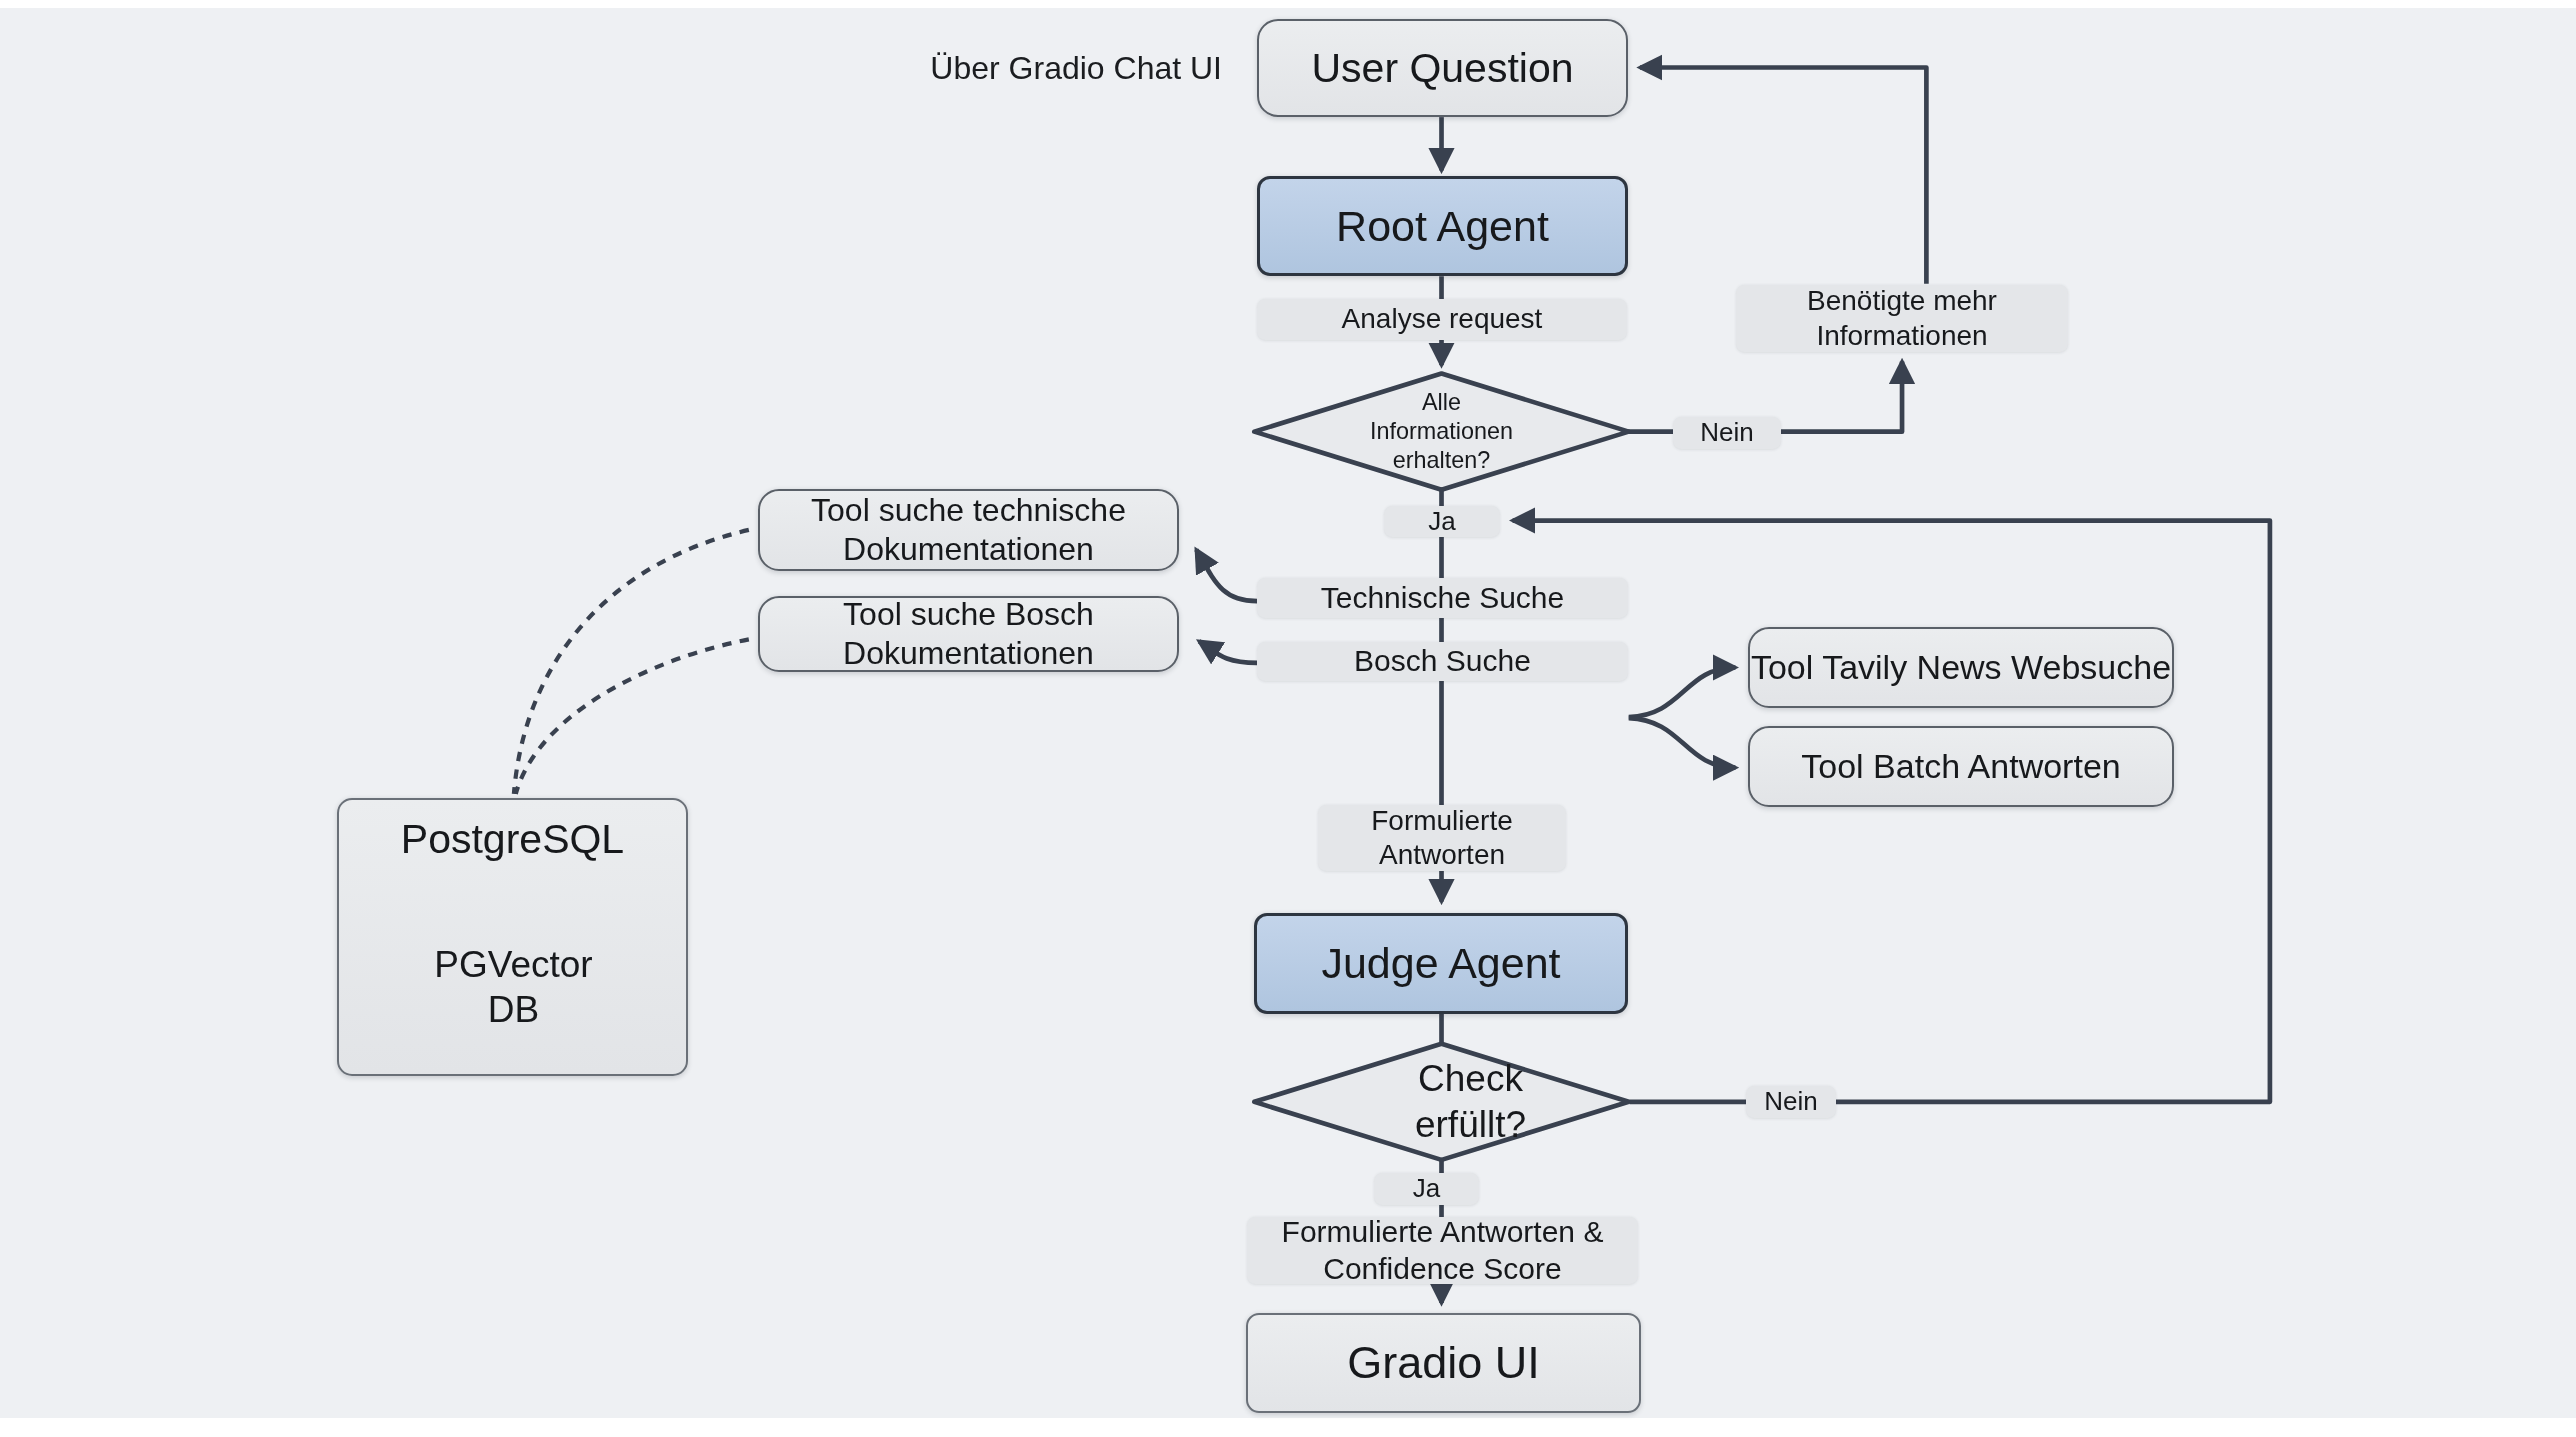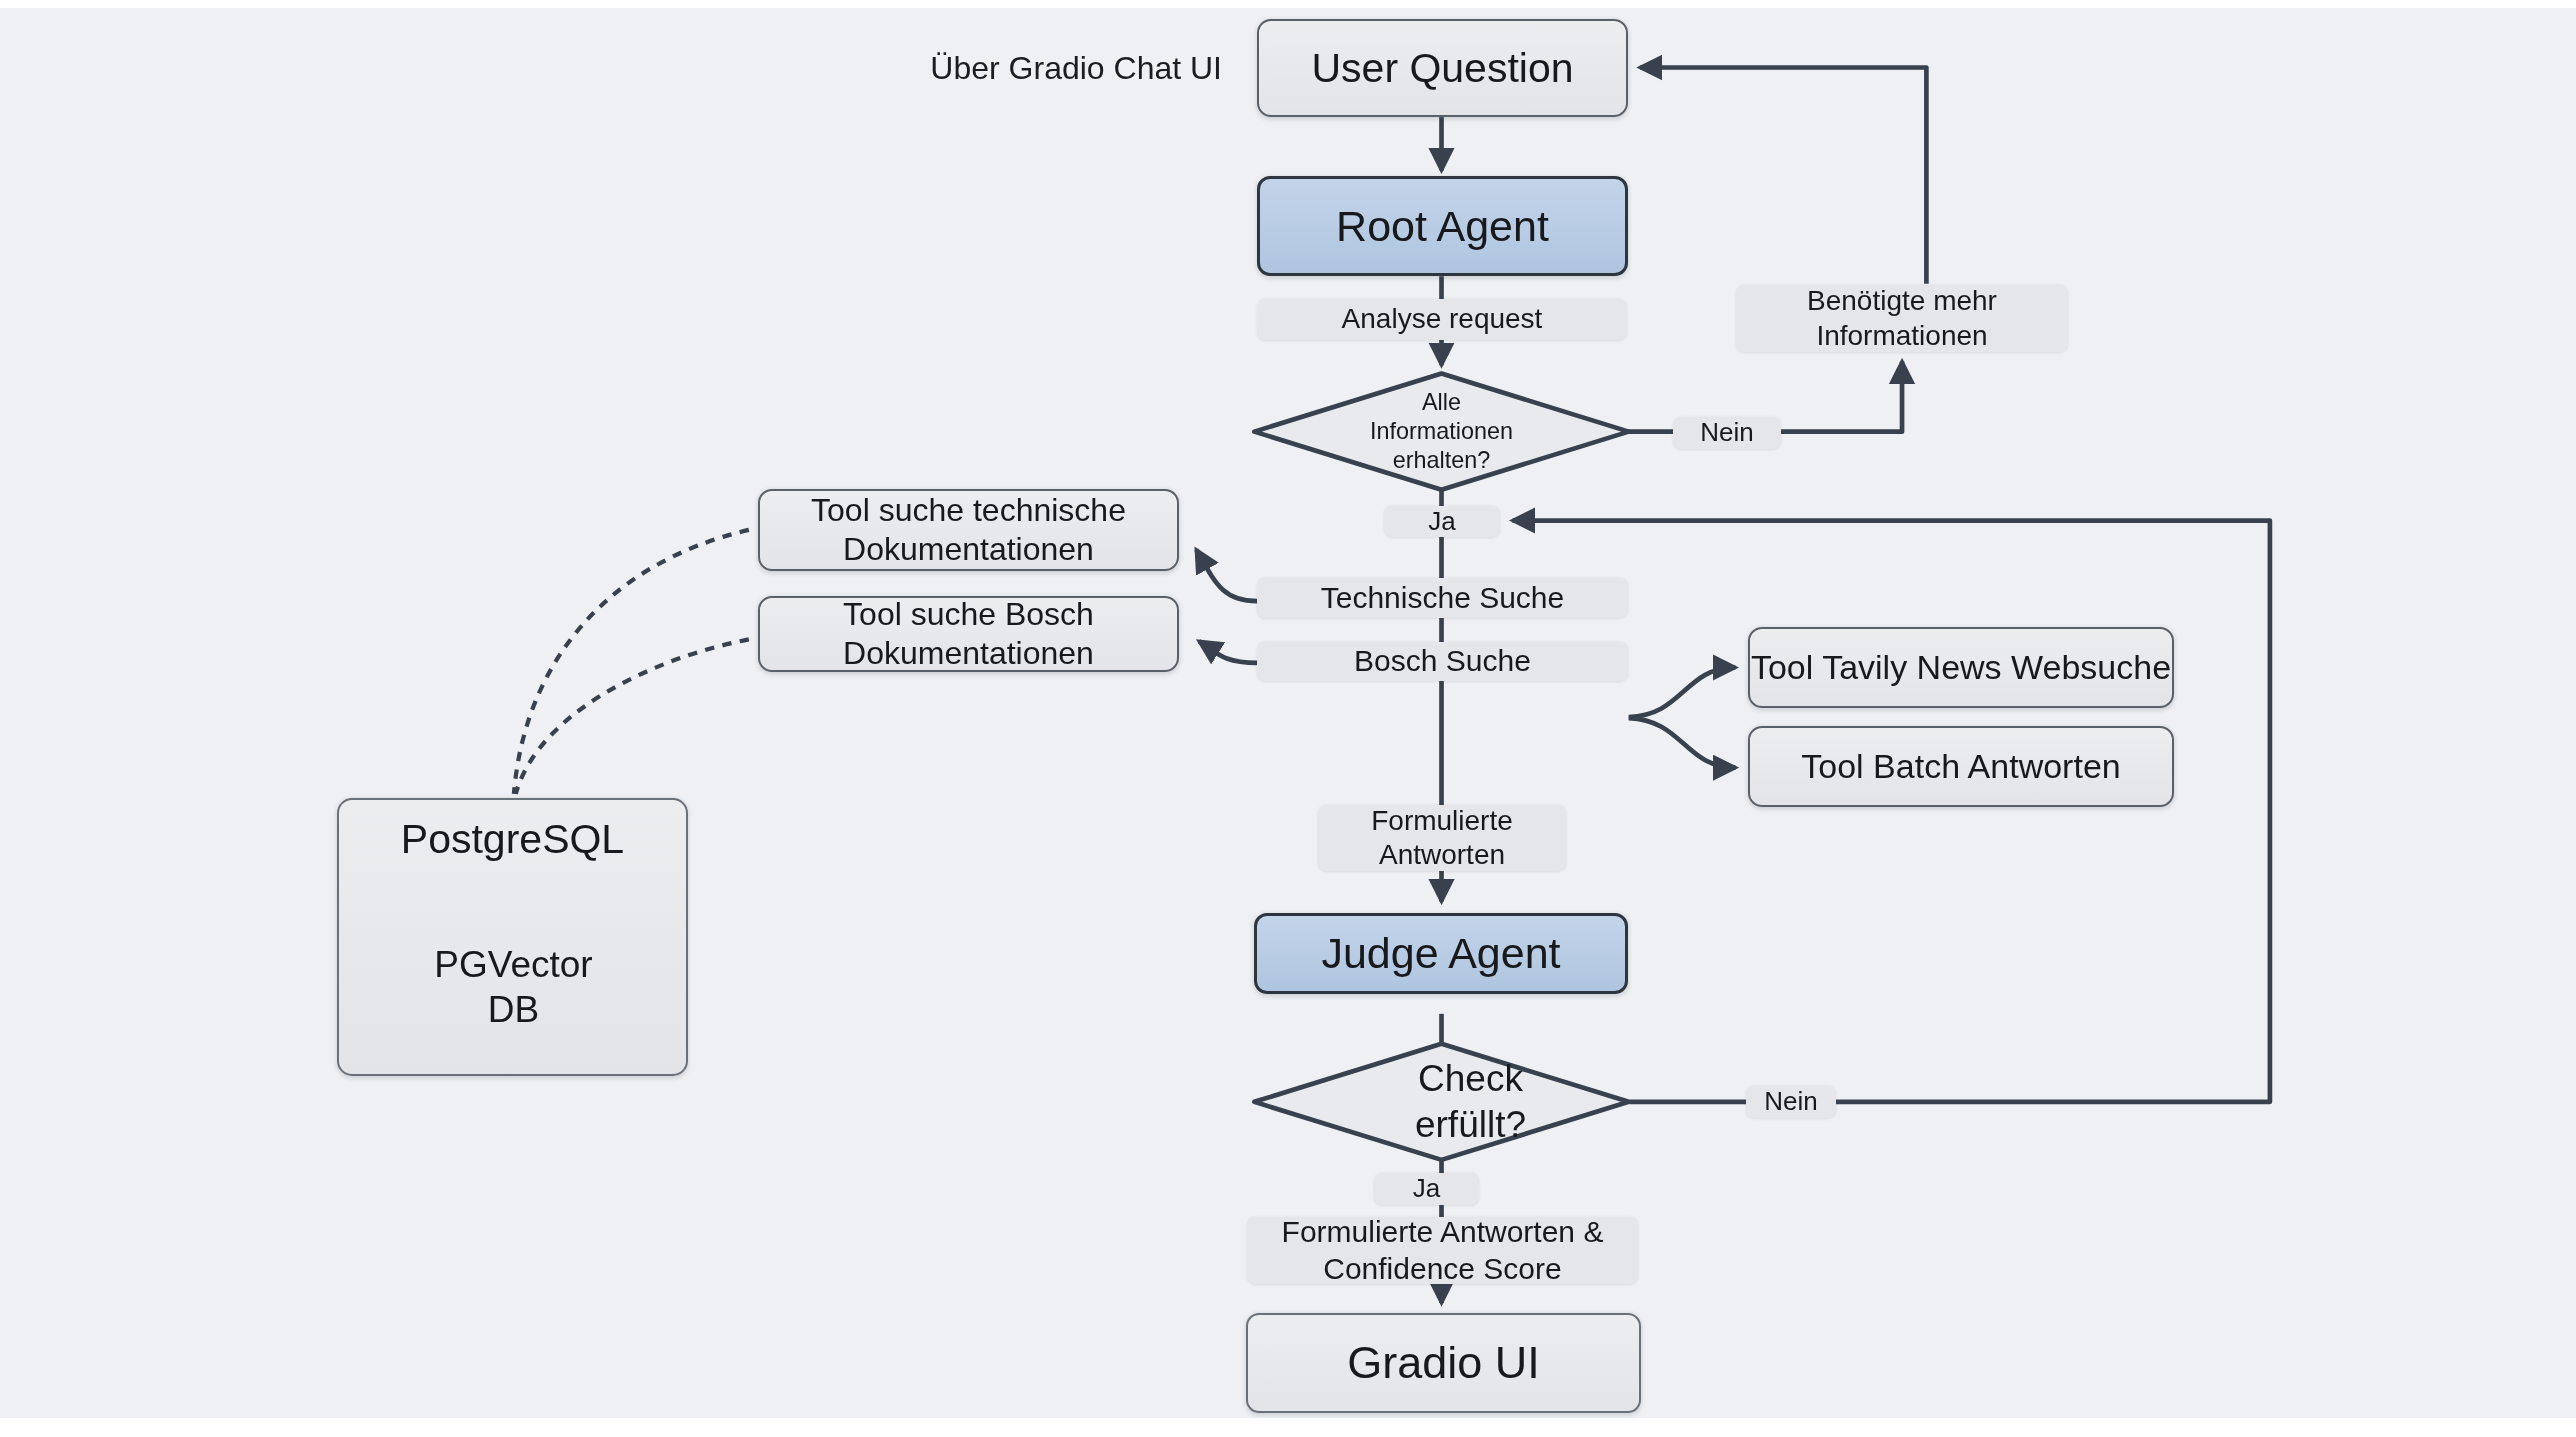--- a/index.html
+++ b/index.html
@@ -3,21 +3,21 @@
 <meta charset="utf-8">
 <style>
   html,body{margin:0;padding:0;background:#ffffff;}
   #canvas{position:relative;width:2576px;height:1438px;background:#ffffff;overflow:hidden;
           font-family:"Liberation Sans","DejaVu Sans",sans-serif;color:#17191c;}
   #stage{position:absolute;top:8.4px;left:0;width:2576px;height:1410px;background:#eef0f3;}
   #wires{position:absolute;top:0;left:0;width:2576px;height:1438px;}
   .node{position:absolute;display:flex;align-items:center;justify-content:center;
         text-align:center;box-sizing:border-box;line-height:1.22;}
   .box{background:linear-gradient(180deg,#ebedef 0%,#e2e4e7 100%);
-       border:2.8px solid #5a6068;border-radius:14px;
+       border:2.8px solid #5a6068;border-radius:21px;
        box-shadow:0 1.9px 5.6px rgba(40,45,55,.18);}
   .box.blue{background:linear-gradient(180deg,#c3d4ea 0%,#afc5df 100%);
        border:3.3px solid #2d3540;border-radius:13px;}
   .pill{background:#e4e6e9;border-radius:8.4px;box-shadow:0 0.9px 2.8px rgba(40,45,55,.10);}
   .note{position:absolute;display:flex;align-items:center;justify-content:flex-end;
         text-align:right;color:#1b1d20;}
   .diamond-label{position:absolute;display:flex;align-items:center;justify-content:center;
         text-align:center;line-height:1.25;}
   .pg-title{position:absolute;display:flex;align-items:flex-start;justify-content:center;}
   .cyl-label{position:absolute;display:flex;align-items:center;justify-content:center;
@@ -92,21 +92,21 @@
 
   <div class="node pill" style="left:1257px;top:642px;width:371px;height:39px;font-size:30px;">Bosch Suche</div>
 
 
   <div class="node box" style="left:1748px;top:627px;width:426px;height:81px;font-size:34px;">Tool Tavily News Websuche</div>
 
   <div class="node box" style="left:1748px;top:726px;width:426px;height:81px;font-size:34px;">Tool Batch Antworten</div>
 
   <div class="node pill" style="left:1318px;top:805px;width:248px;height:66px;font-size:28px;">Formulierte Antworten</div>
 
-  <div class="node box blue" style="left:1254px;top:913px;width:374px;height:81px;font-size:43px;">Judge Agent</div>
+  <div class="node box blue" style="left:1254px;top:913px;width:374px;height:101px;font-size:43px;">Judge Agent</div>
 
   <div class="diamond-label" style="left:1358px;top:1072px;width:225px;height:60px;font-size:37px;">Check erfüllt?</div>
 
   <div class="node pill" style="left:1746px;top:1086px;width:90px;height:32px;font-size:26px;">Nein</div>
 
   <div class="node pill" style="left:1374px;top:1173px;width:105px;height:32px;font-size:26px;">Ja</div>
 
   <div class="node pill" style="left:1247px;top:1217px;width:391px;height:67px;font-size:30px;">Formulierte Antworten &amp; Confidence Score</div>
 
   <div class="node box" style="left:1246px;top:1313px;width:395px;height:100px;font-size:45px;border-radius:13px;border-color:#6a7078;">Gradio UI</div>

